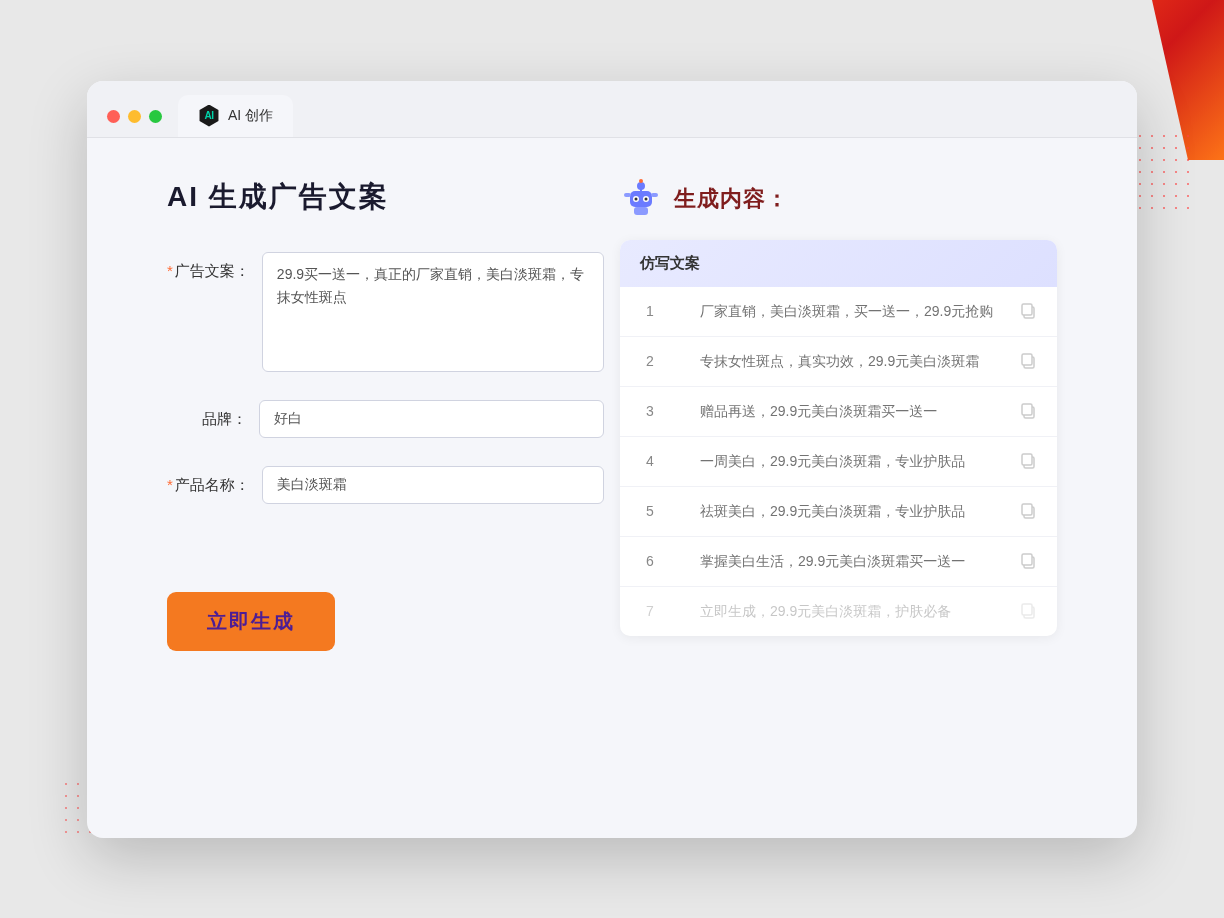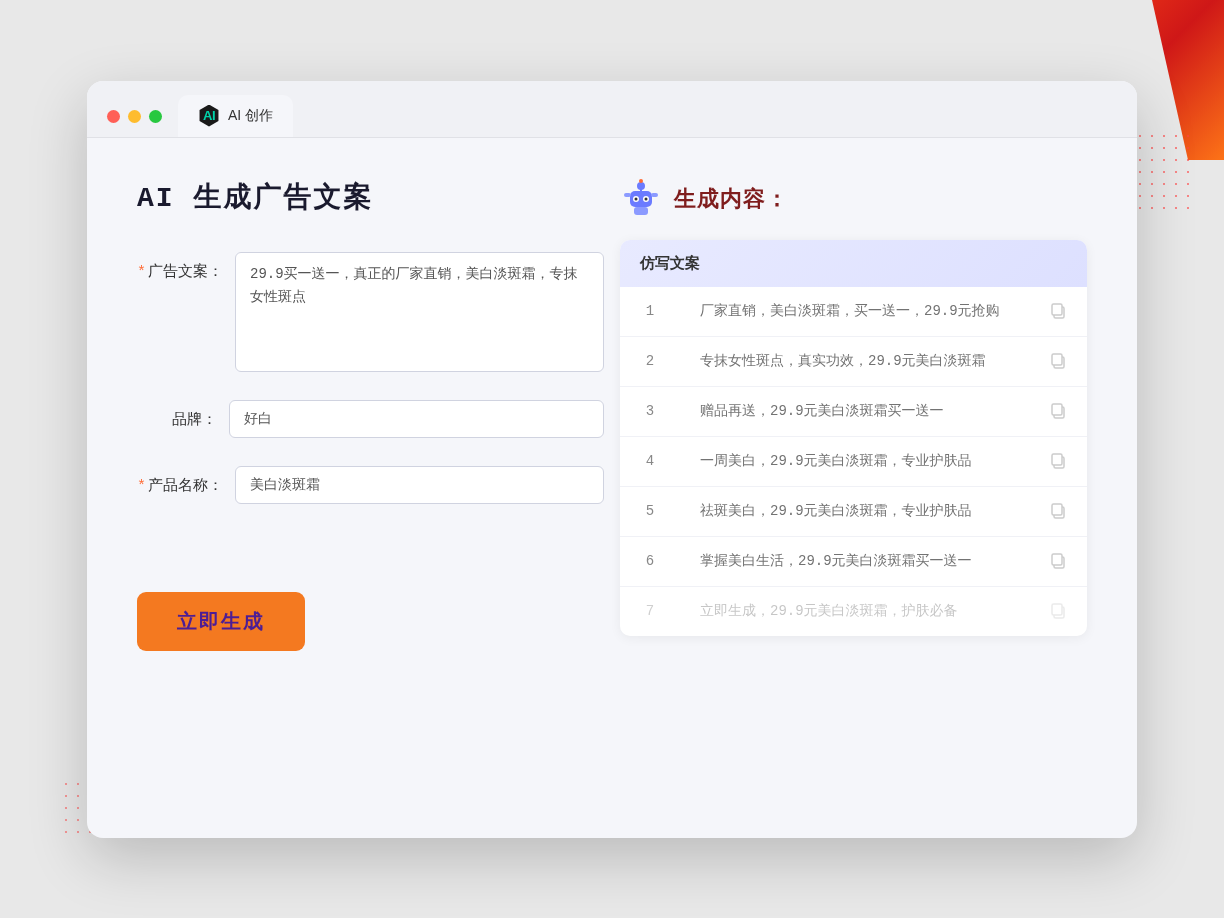--- a/index.html
+++ b/index.html
@@ -108,34 +108,33 @@
       height: 22px;
       background: #1a1a1a;
       clip-path: polygon(50% 0%, 93% 25%, 93% 75%, 50% 100%, 7% 75%, 7% 25%);
       display: flex;
       align-items: center;
       justify-content: center;
       position: relative;
     }
     .ai-icon-text {
       color: #00d4aa;
-      font-size: 13px;
+      font-size: 10px;
       font-weight: 900;
       position: absolute;
       letter-spacing: -0.5px;
     }
 
     
     .browser-body {
-      padding: 40px 50px;
+      padding: 40px 80px;
       display: grid;
       grid-template-columns: 1fr 1fr;
       gap: 16px;
       min-height: 700px;
-      font-family: Liberation Mono, monospace;
     }
 
     
     .left-panel {}
 
     .page-title {
       font-size: 28px;
       font-weight: 700;
       color: #1a1a2e;
       margin-bottom: 36px;

